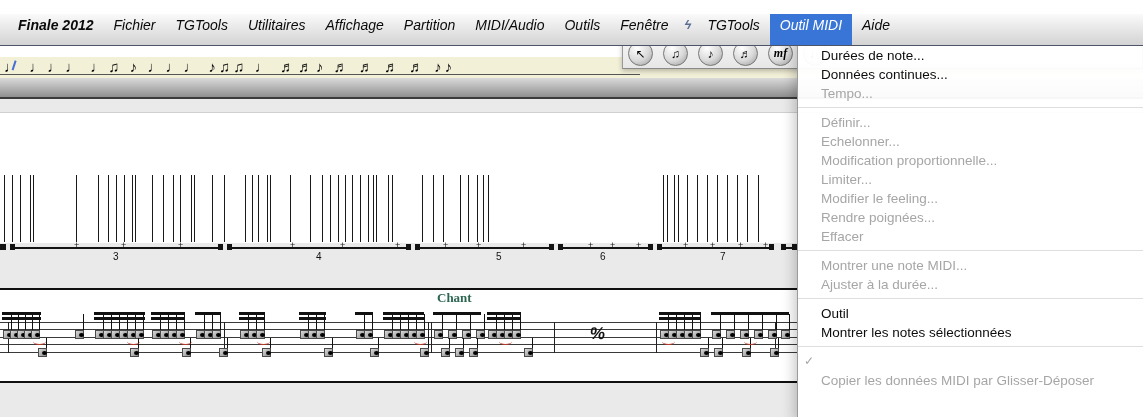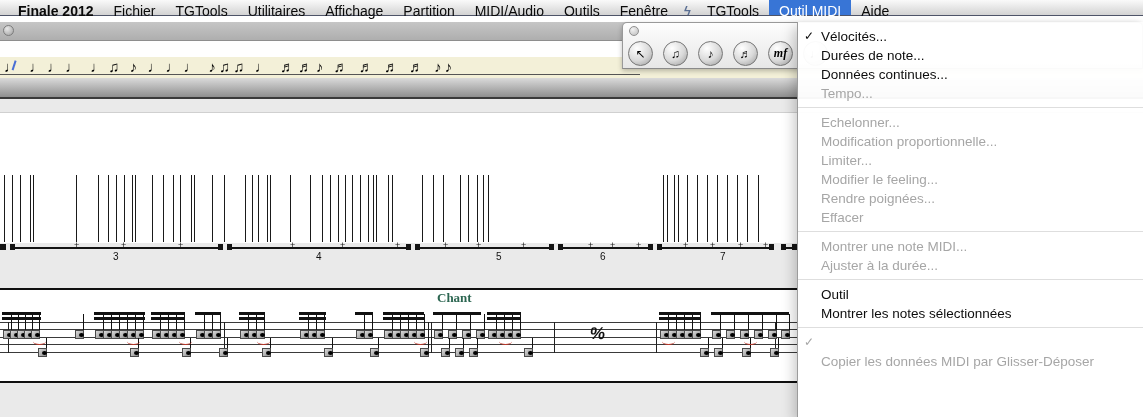--- a/index.html
+++ b/index.html
@@ -1,23 +1,23 @@
 <!DOCTYPE html>
 <html><head>
 <meta charset="utf-8">
 <style>
   html,body{margin:0;padding:0;background:#777;}
   .screen{position:relative;width:1143px;height:417px;overflow:hidden;
           font-family:"Liberation Sans",sans-serif;background:#fff;}
 
   
-  .menubar{position:absolute;left:0;top:0;width:1143px;height:16px;z-index:40;
+  .menubar{position:absolute;left:0;top:14px;width:1143px;height:32px;z-index:40;
            background:linear-gradient(#fafafa,#d3d3d3);
            border-bottom:1px solid #4e5468;display:flex;align-items:stretch;
-           font-size:14px;color:#0a0a0a;padding-left:8px;box-sizing:border-box;}
+           font-size:14px;color:#0a0a0a;padding-left:8px;box-sizing:border-box;font-style:italic;}
   .mb-item{padding:0 10px;line-height:22px;white-space:nowrap;}
   .mb-item.bold{font-weight:bold;}
   .mb-item.selected{background:#3875d6;color:#fff;}
   .mb-icon{padding:0 6px;line-height:22px;color:#5a6f93;font-weight:bold;font-size:13px;}
 
   
   .titlebar-strip{position:absolute;left:0;top:22px;width:1143px;height:18px;
                   background:linear-gradient(#c6c6c6,#aeaeae);border-bottom:1px solid #8e8e8e;z-index:1;}
   .tb-circle{position:absolute;left:3px;top:3px;width:11px;height:11px;border-radius:50%;
              background:radial-gradient(circle at 35% 30%,#e8e8e8,#9f9f9f);border:1px solid #7d7d7d;box-sizing:border-box;}
@@ -548,20 +548,21 @@
       <span class="mb-item selected">Outil MIDI</span>
       <span class="mb-item">Aide</span>
     </div>
 
   <div class="dropdown" id="dropdown">
       <div class="menu-item"><span class="check">✓</span><span>Vélocités...</span></div>
       <div class="menu-item"><span>Durées de note...</span></div>
       <div class="menu-item"><span>Données continues...</span></div>
       <div class="menu-item disabled"><span>Tempo...</span></div>
       <div class="menu-sep"></div>
+      <div class="menu-item disabled"><span>Définir...</span></div>
       <div class="menu-item disabled"><span>Echelonner...</span></div>
       <div class="menu-item disabled"><span>Modification proportionnelle...</span></div>
       <div class="menu-item disabled"><span>Limiter...</span></div>
       <div class="menu-item disabled"><span>Modifier le feeling...</span></div>
       <div class="menu-item disabled"><span>Rendre poignées...</span></div>
       <div class="menu-item disabled"><span>Effacer</span></div>
       <div class="menu-sep"></div>
       <div class="menu-item disabled"><span>Montrer une note MIDI...</span></div>
       <div class="menu-item disabled"><span>Ajuster à la durée...</span></div>
       <div class="menu-sep"></div>

